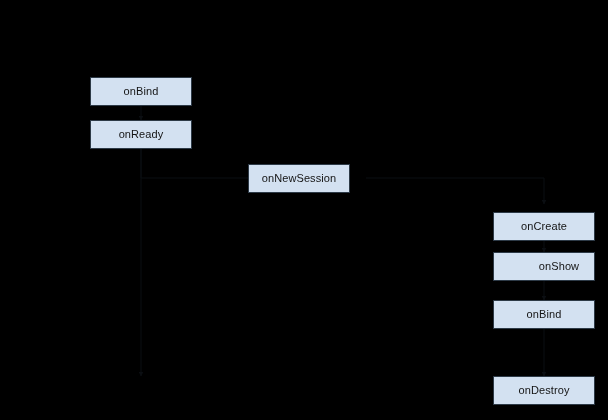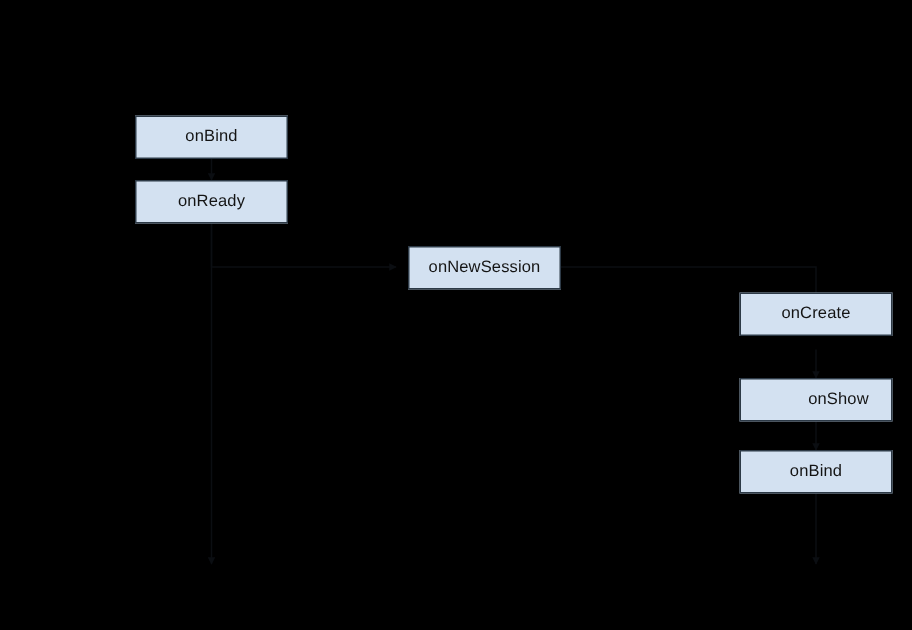--- a/index.html
+++ b/index.html
@@ -64,31 +64,34 @@
   </svg>
 
   <div class="node" style="left:90px;  top:77px;">
     <span>onBind</span>
   </div>
 
   <div class="node" style="left:90px;  top:120px;">
     <span>onReady</span>
   </div>
 
-  <div class="node" style="left:272px; top:164px;">
+  <div class="node" style="left:248px; top:164px;">
     <span>onNewSession</span>
   </div>
 
-  <div class="node" style="left:493px; top:195px;">
+  <div class="node" style="left:493px; top:212px;">
     <span>onCreate</span>
   </div>
 
   <div class="node" style="left:493px; top:252px;padding-left:30px;">
     <span>onShow</span>
   </div>
 
   <div class="node" style="left:493px; top:300px;">
     <span>onBind</span>
   </div>
 
 
+  <div class="node" style="left:493px; top:376px;">
+    <span>onDestroy</span>
+  </div>
 
 </div>
 
 </body></html>

